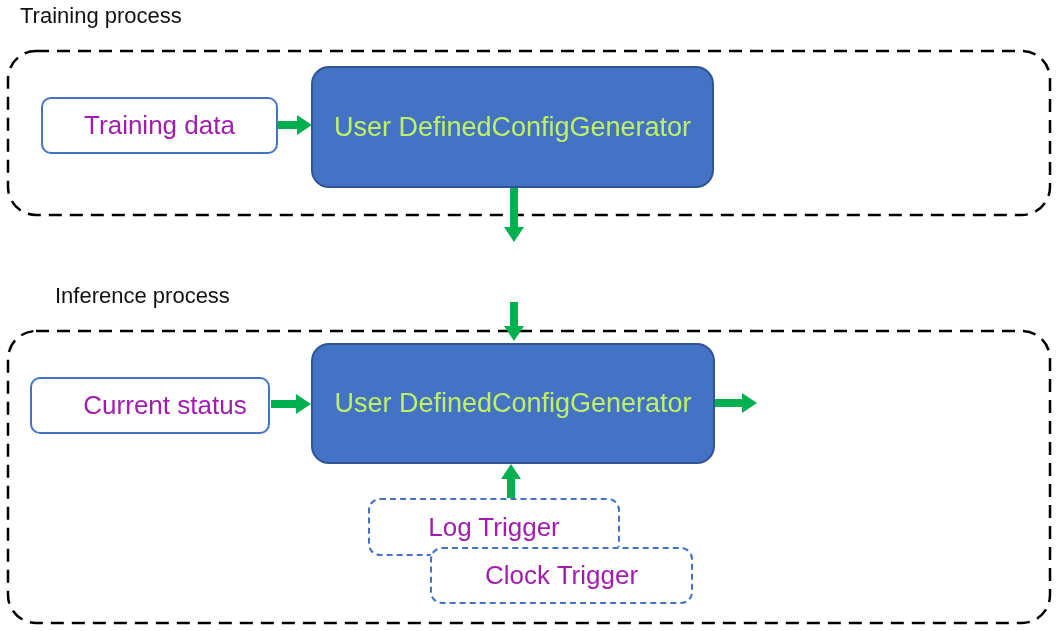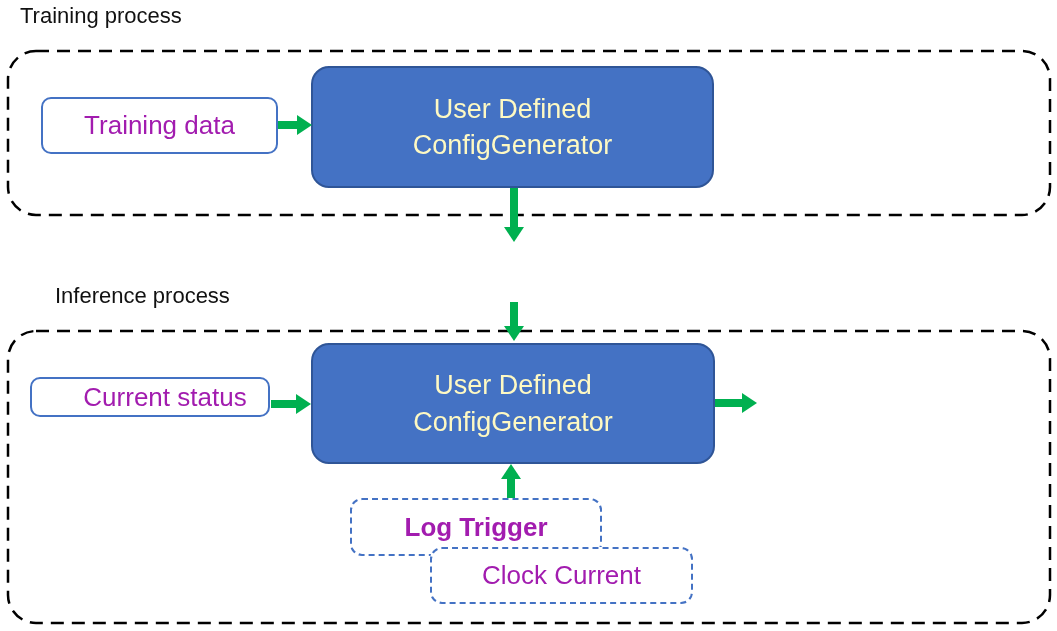--- a/index.html
+++ b/index.html
@@ -46,37 +46,37 @@
     background:#ffffff;
   }
   .white-node{
     border:2px solid var(--blue-border);
     border-radius:10px;
   }
   .blue-node{
     background:var(--blue-fill);
     border:2px solid var(--blue-dark);
     border-radius:18px;
-    color:#fef9c3;
+    color:#bef264;
     font-size:27px;
     line-height:1.35;
-    flex-direction:column;
+    flex-direction:row;
   }
   .dashed-node{
     border:2px dashed var(--blue-border);
     border-radius:12px;
   }
 
   #box-training-data{left:41px;top:97px;width:237px;height:57px;}
   #box-generator-training{left:311px;top:66px;width:403px;height:122px;}
   #box-checkpoint{left:395px;top:243px;width:237px;height:59px;}
-  #box-current-status{left:30px;top:377px;width:240px;height:40px;padding-left:30px;}
+  #box-current-status{left:30px;top:377px;width:240px;height:57px;padding-left:30px;}
   #box-generator-inference{left:311px;top:343px;width:404px;height:121px;}
   #box-output-config{left:757px;top:377px;width:251px;height:56px;}
-  #box-log-trigger{left:350px;top:498px;width:252px;height:58px;z-index:1;font-weight:bold;}
+  #box-log-trigger{left:368px;top:498px;width:252px;height:58px;z-index:1;}
   #box-clock-trigger{left:430px;top:547px;width:263px;height:57px;z-index:2;}
 
   
   .arrow-r{position:absolute;display:flex;align-items:center;z-index:3;}
   .arrow-r .shaft{flex:1;height:8px;background:var(--green);}
   .arrow-r .head{width:0;height:0;border-top:10px solid transparent;border-bottom:10px solid transparent;border-left:15px solid var(--green);}
   .arrow-d{position:absolute;display:flex;flex-direction:column;align-items:center;z-index:3;}
   .arrow-d .shaft{flex:1;width:8px;background:var(--green);}
   .arrow-d .head{width:0;height:0;border-left:10px solid transparent;border-right:10px solid transparent;border-top:15px solid var(--green);}
   .arrow-u{position:absolute;display:flex;flex-direction:column;align-items:center;z-index:3;}
@@ -123,21 +123,21 @@
     <span>User Defined</span>
     <span>ConfigGenerator</span>
   </div>
 
 
   <div class="node dashed-node" id="box-log-trigger">
     <span>Log Trigger</span>
   </div>
 
   <div class="node dashed-node" id="box-clock-trigger">
-    <span>Clock Current</span>
+    <span>Clock Trigger</span>
   </div>
 
   <div class="arrow-r" id="arr-1">
     <span class="shaft"></span>
     <span class="head"></span>
   </div>
 
   <div class="arrow-d" id="arr-2">
     <span class="shaft"></span>
     <span class="head"></span>

